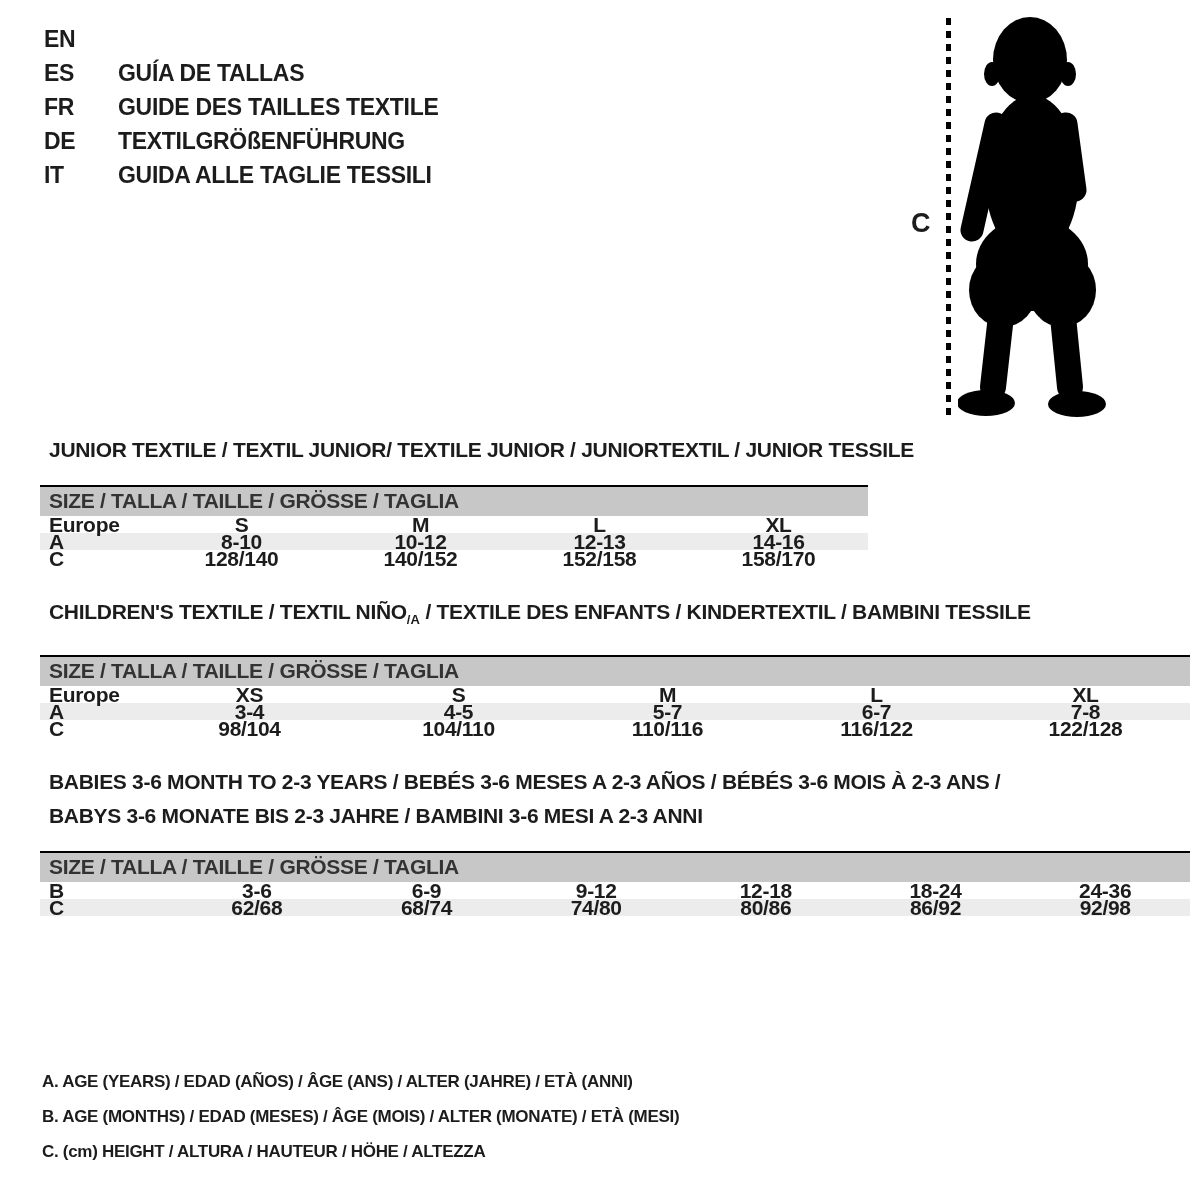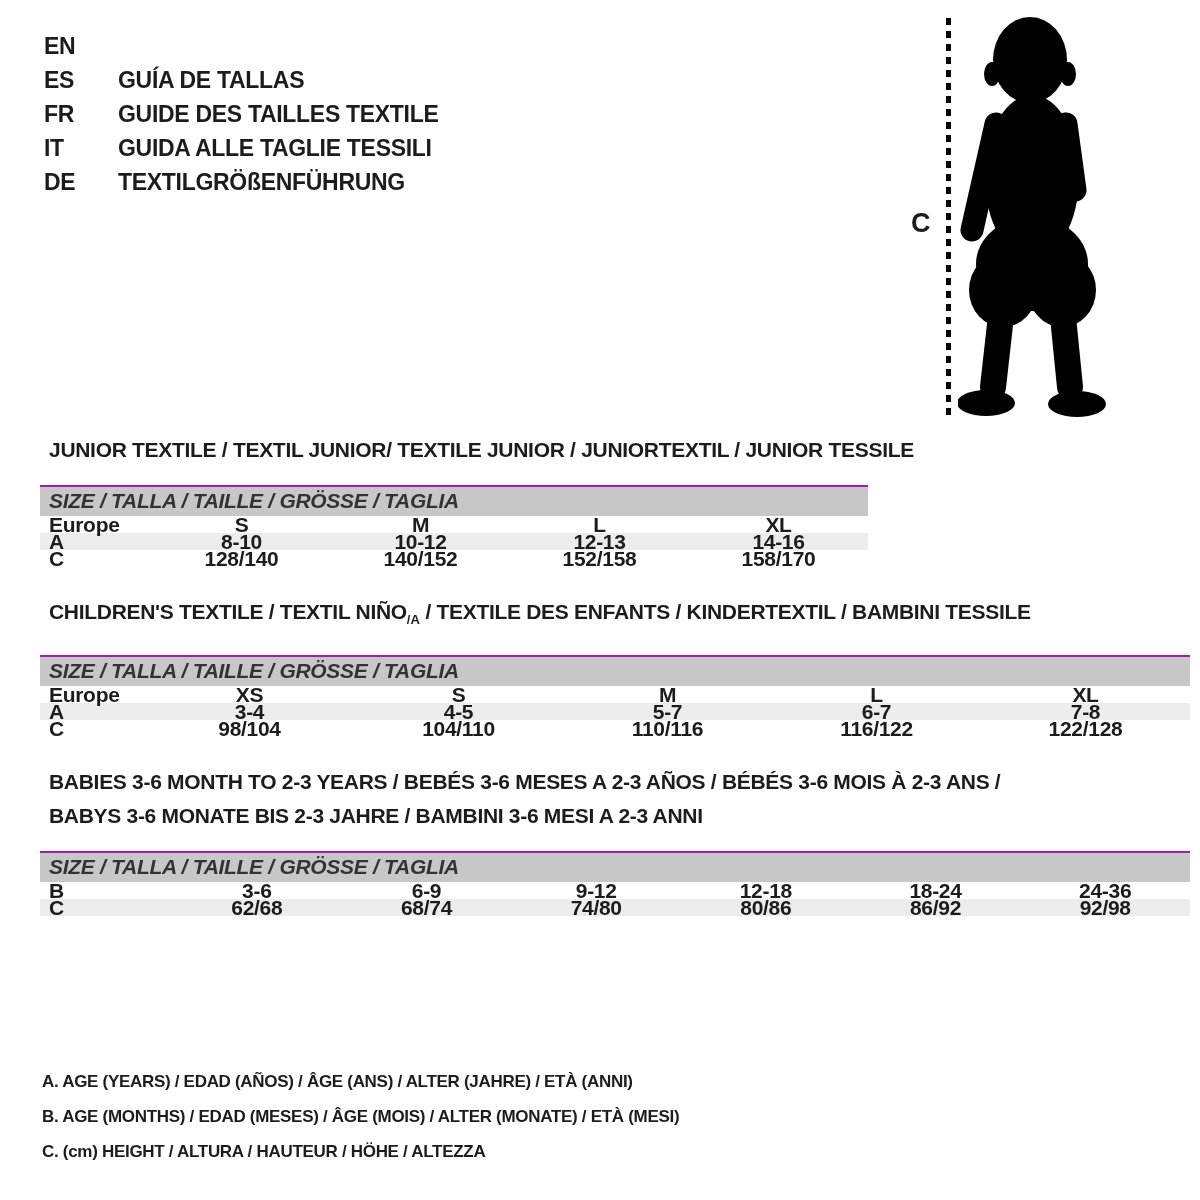--- a/index.html
+++ b/index.html
@@ -3,38 +3,38 @@
 <meta charset="utf-8">
 <style>
   html,body{margin:0;padding:0;background:#fff;}
   .page{
     position:relative;width:1200px;height:1200px;background:#ffffff;overflow:hidden;
     font-family:"Liberation Sans",sans-serif;font-weight:700;color:var(--text,#1c1c1c);
     letter-spacing:-0.3px;
   }
   
   .langs{position:absolute;left:44px;top:26px;}
-  .lang-row{display:flex;height:34px;align-items:flex-end;font-size:23px;}
+  .lang-row{display:flex;height:34px;align-items:flex-start;font-size:23px;}
   .lang-code{width:74px;}
   
   .figure-line{
     position:absolute;left:946px;top:18px;width:5px;height:400px;
     background:repeating-linear-gradient(to bottom,var(--sil,#000) 0 7px,transparent 7px 13px);
   }
   .figure-c{position:absolute;left:911px;top:208px;font-size:27px;}
   .figure-svg{position:absolute;left:958px;top:12px;}
   
   .sections{position:absolute;left:40px;top:433px;width:1150px;}
   .section + .section{margin-top:28px;}
   .heading-line{margin-left:9px;font-size:21px;line-height:34px;white-space:nowrap;}
   .sub{font-size:13px;vertical-align:-5px;letter-spacing:0;}
   .size-bar{
     margin-top:18px;height:31px;line-height:27px;box-sizing:border-box;
-    background:var(--barbg,#c7c7c7);border-top:2px solid #a21caf;
-    padding-left:9px;font-size:21px;color:var(--bartext,#333);font-style:italic;
+    background:var(--barbg,#c7c7c7);border-top:2px solid #000000;
+    padding-left:9px;font-size:21px;color:var(--bartext,#333);
   }
   .trow{display:flex;height:17px;align-items:center;font-size:21px;}
   .trow.shaded{background:var(--shade,#ececec);}
   .cell-label{padding-left:9px;box-sizing:border-box;}
   .cell-value{flex:1;text-align:center;}
   .section.junior .size-bar,.section.junior .trow{width:828px;}
   .section.junior .cell-label{width:112px;}
   .section.children .cell-label{width:105px;}
   .section.babies .cell-label{width:132px;}
   
@@ -51,26 +51,26 @@
       </div>
       <div class="lang-row">
         <span class="lang-code">ES</span>
         <span class="lang-title">GUÍA DE TALLAS</span>
       </div>
       <div class="lang-row">
         <span class="lang-code">FR</span>
         <span class="lang-title">GUIDE DES TAILLES TEXTILE</span>
       </div>
       <div class="lang-row">
+        <span class="lang-code">DE</span>
+        <span class="lang-title">TEXTILGRÖßENFÜHRUNG</span>
+      </div>
+      <div class="lang-row">
         <span class="lang-code">IT</span>
         <span class="lang-title">GUIDA ALLE TAGLIE TESSILI</span>
-      </div>
-      <div class="lang-row">
-        <span class="lang-code">DE</span>
-        <span class="lang-title">TEXTILGRÖßENFÜHRUNG</span>
       </div>
     </div>
 
   <div class="figure-line"></div>
   <div class="figure-c">C</div>
 
   <svg class="figure-svg" width="180" height="410" viewBox="0 0 180 410">
     <g fill="#000000" stroke="none">
       <ellipse cx="34" cy="62" rx="8" ry="12"></ellipse>
       <ellipse cx="110" cy="62" rx="8" ry="12"></ellipse>

